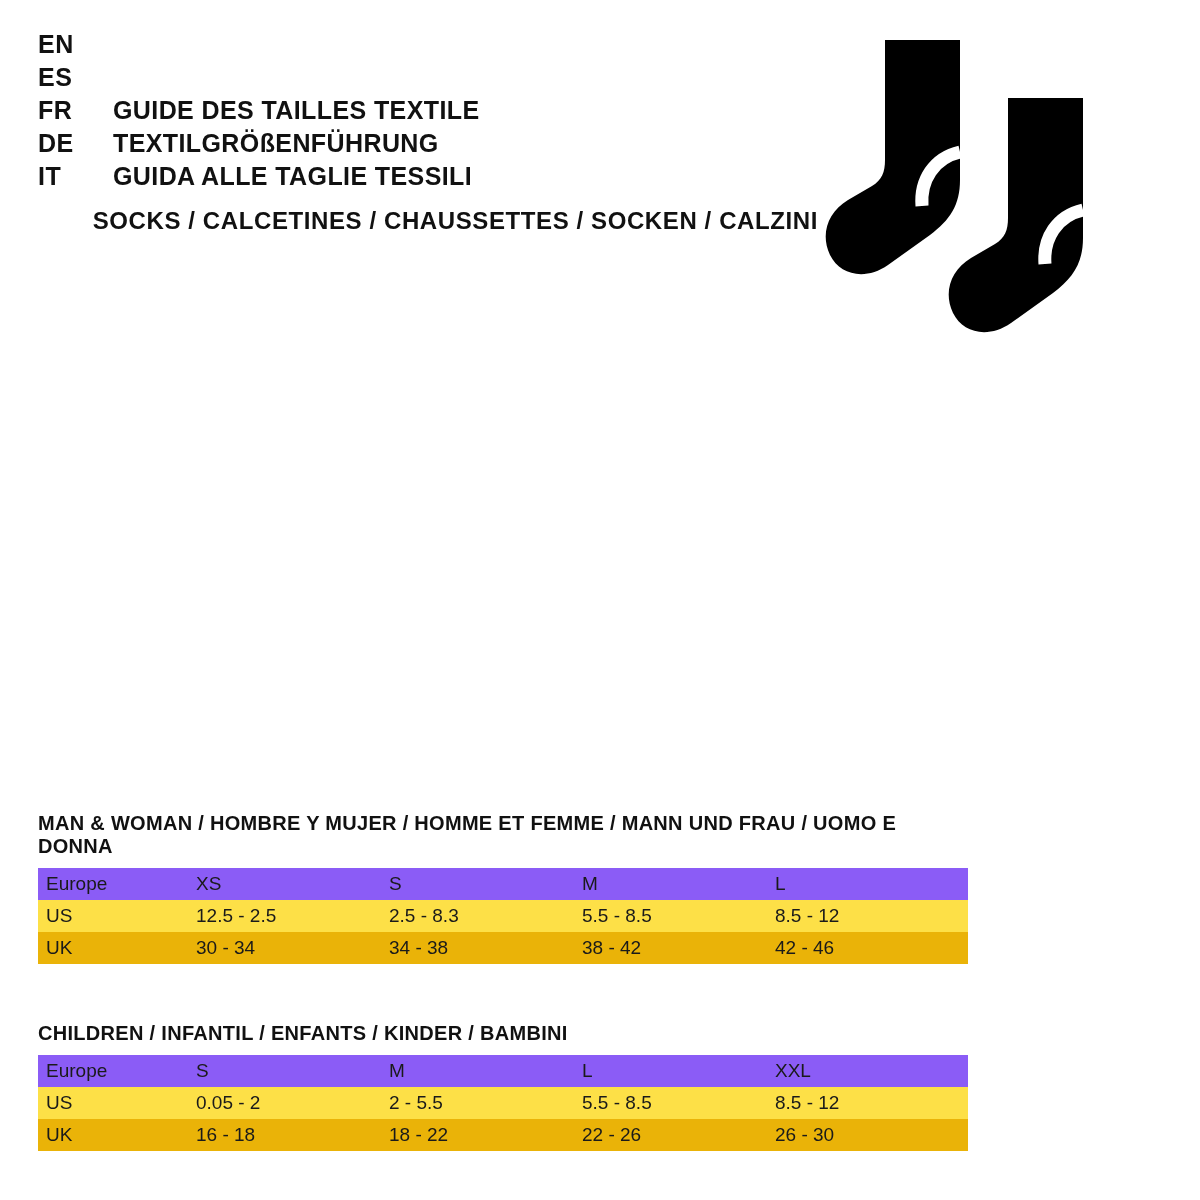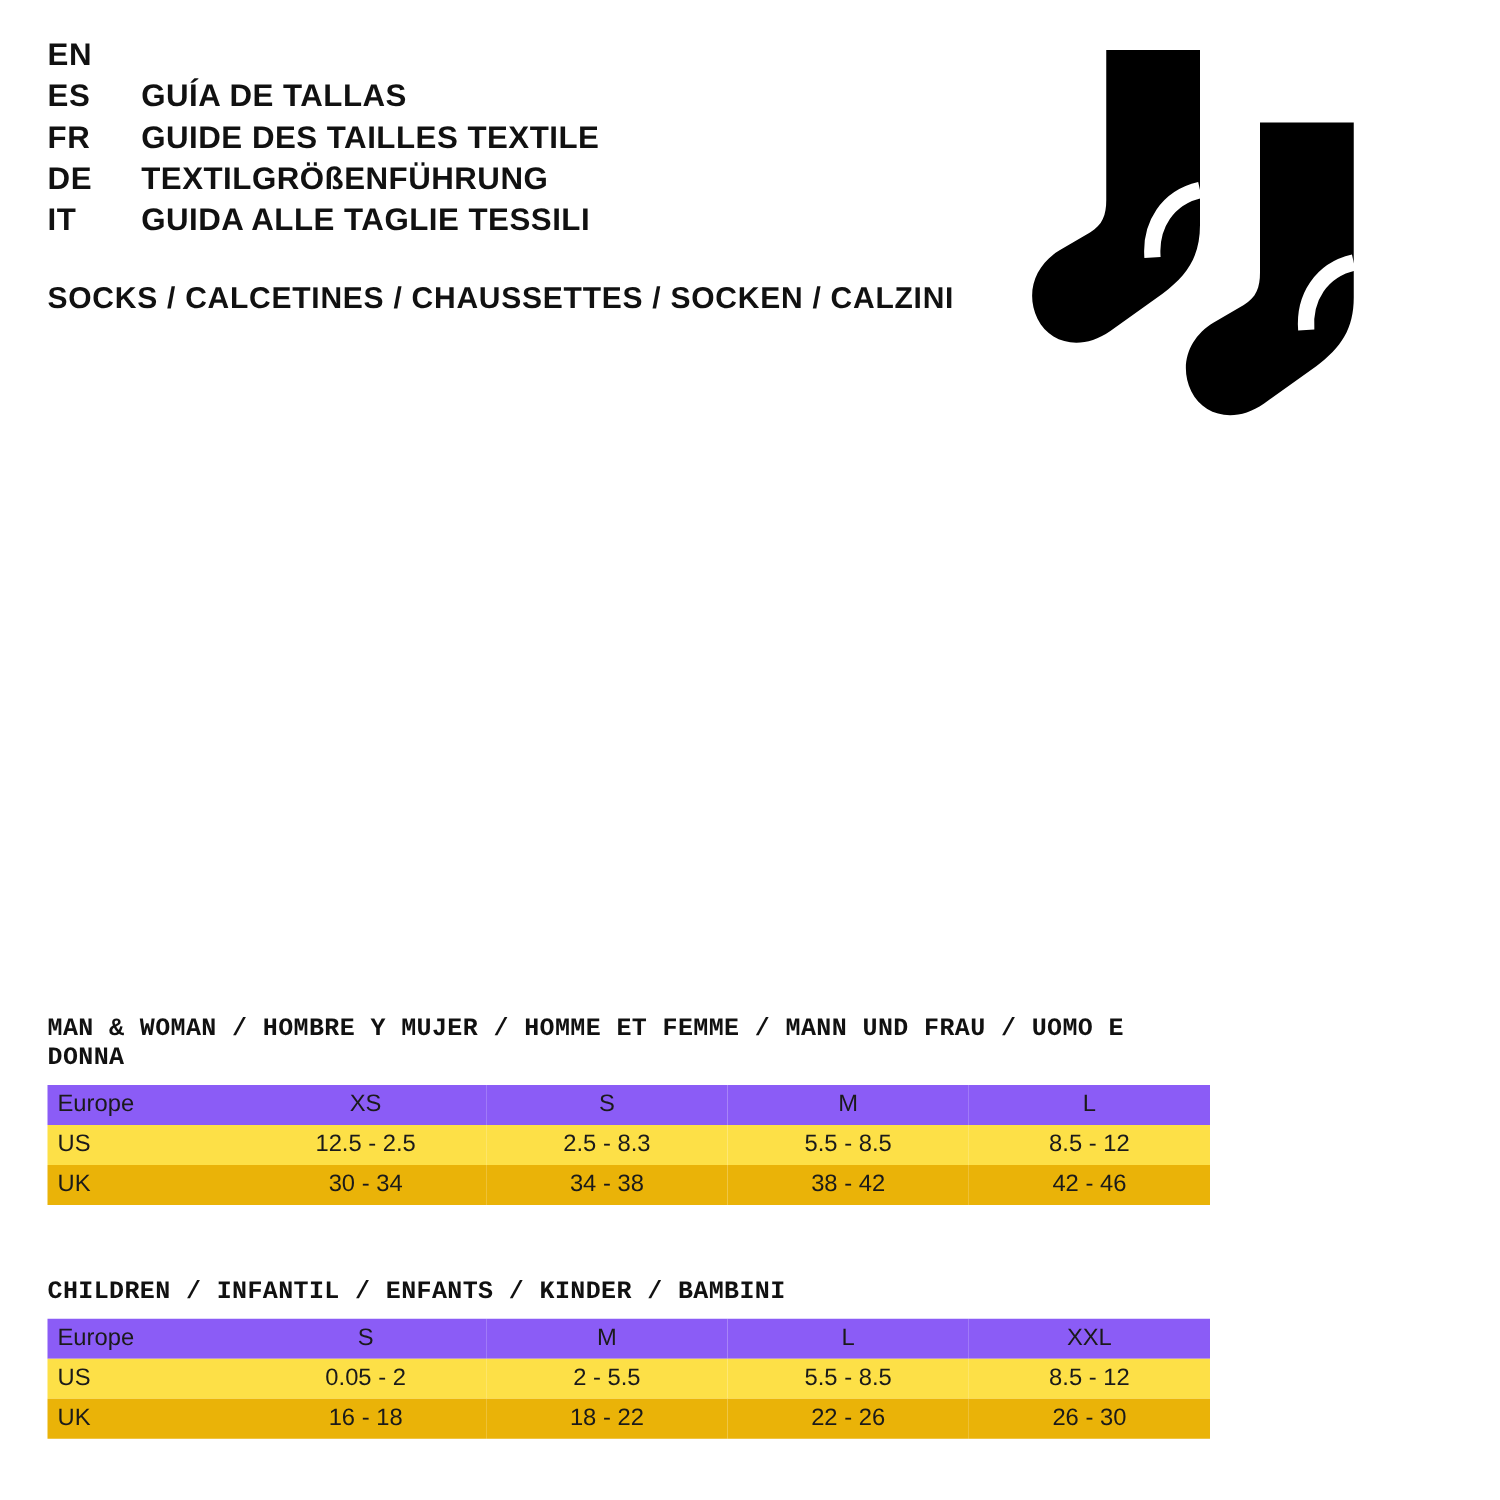--- a/index.html
+++ b/index.html
@@ -35,25 +35,26 @@
     letter-spacing: 0.5px;
     color: #111;
   }
   .lang-text {
     font-size: 25px;
     font-weight: 600;
     letter-spacing: 0.4px;
     color: #111;
   }
   .product-line {
-    margin-top: 30px;
+    margin-top: 12px;
     font-size: 24px;
     font-weight: 700;
     letter-spacing: 0.6px;
     color: #111;
+    text-align: right;
   }
 
   
   .socks-art {
     position: absolute;
     left: 810px;
     top: 30px;
     width: 330px;
     height: 330px;
   }
@@ -66,42 +67,41 @@
   }
   .section-man { top: 812px; }
   .section-children { top: 1022px; }
 
   .section-title {
     font-size: 20px;
     font-weight: 700;
     letter-spacing: 0.3px;
     color: #111;
     margin-bottom: 10px;
-    font-family: Liberation Mono, monospace;
   }
 
   table.size-table {
     border-collapse: collapse;
     width: 930px;
     table-layout: fixed;
   }
   table.size-table td {
     height: 32px;
     font-size: 19px;
     color: #1a1a1a;
     padding: 0;
     vertical-align: middle;
   }
   table.size-table td.label {
     padding-left: 8px;
     text-align: left;
     width: 150px;
   }
   table.size-table td.val {
-    text-align: center;
+    text-align: left;
   }
   tr.row-head td {
     background: #8b5cf6;
   }
   tr.row-alt td {
     background: #eab308;
   }
   tr.row-plain td {
     background: #fde047;
   }
@@ -109,21 +109,20 @@
 </head>
 <body>
 
 <div class="header">
 
   <div class="lang-row">
     <span class="lang-code">EN</span>
   </div>
   <div class="lang-row">
     <span class="lang-code">ES</span>
-    <span class="lang-text">GUÍA DE TALLAS</span>
   </div>
   <div class="lang-row">
     <span class="lang-code">FR</span>
     <span class="lang-text">GUIDE DES TAILLES TEXTILE</span>
   </div>
   <div class="lang-row">
     <span class="lang-code">DE</span>
     <span class="lang-text">TEXTILGRÖßENFÜHRUNG</span>
   </div>
   <div class="lang-row">

